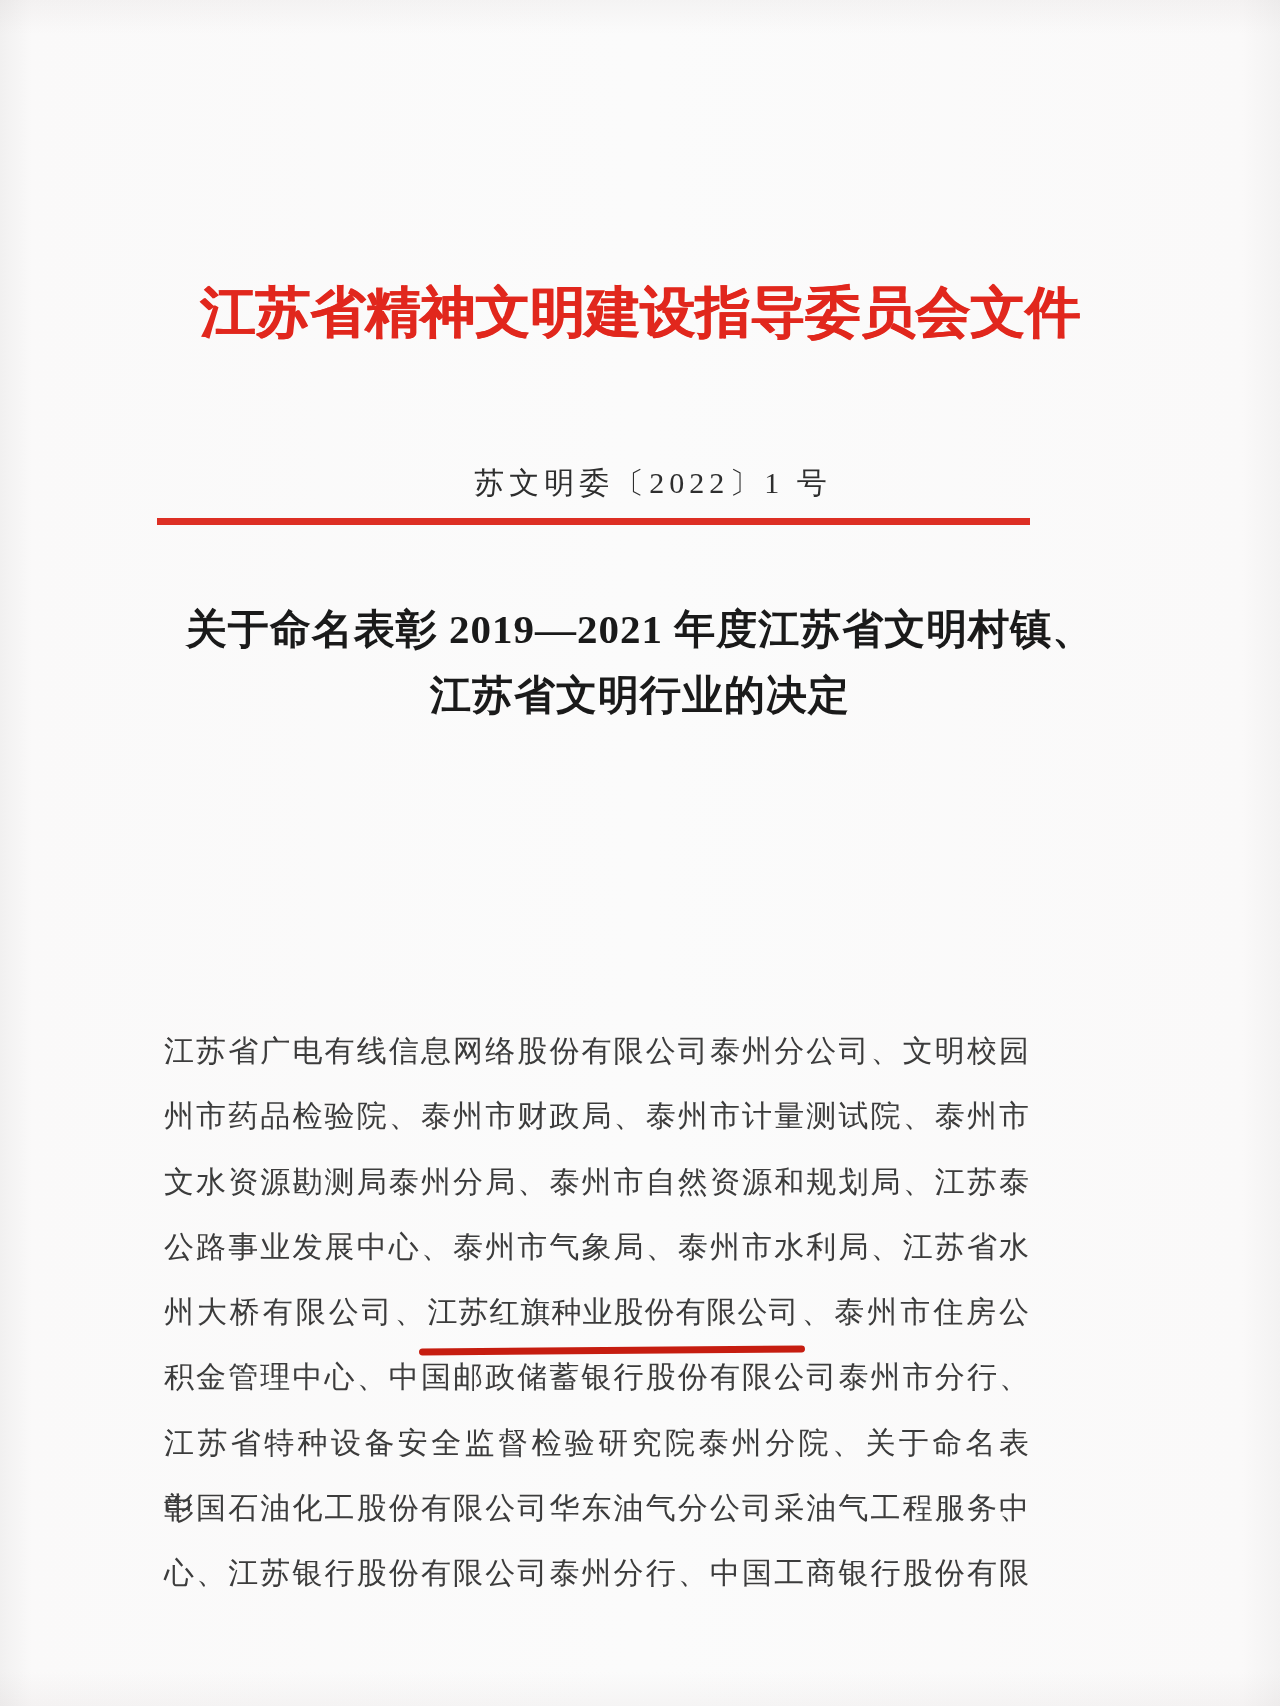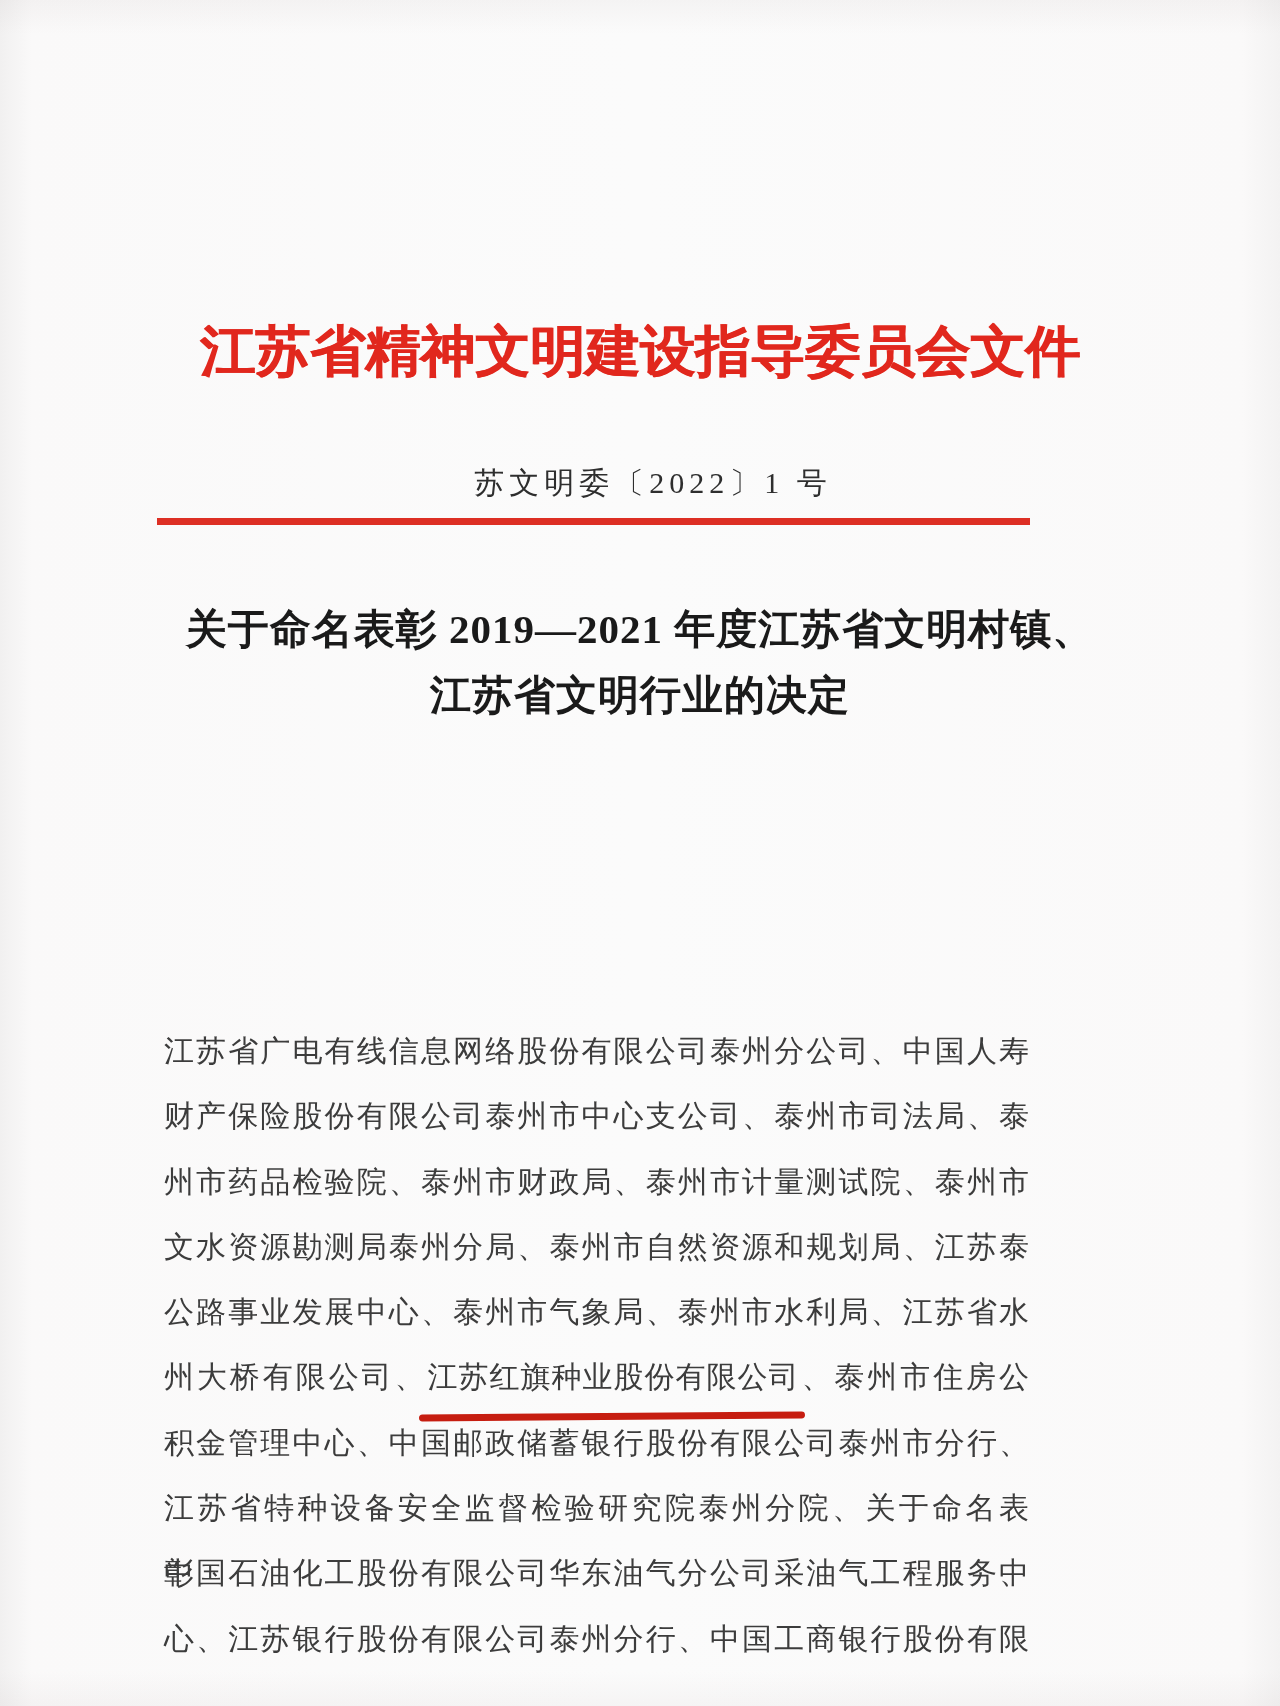--- a/index.html
+++ b/index.html
@@ -26,21 +26,20 @@
     top: 276px;
     left: 0;
     width: 100%;
     text-align: center;
     font-size: 55px;
     font-weight: bold;
     color: #e1271d;
     letter-spacing: 0px;
     text-shadow: 1px 0 0 #e1271d;
     white-space: nowrap;
-    margin-top: 39px;
   }
   .doc-number {
     position: absolute;
     top: 463px;
     left: 13px;
     width: 100%;
     text-align: center;
     font-size: 30px;
     color: #2e2e2e;
     letter-spacing: 5px;
@@ -106,22 +105,21 @@
   <div class="doc-number">苏文明委〔2022〕1 号</div>
 
   <div class="red-rule"></div>
 
   <div class="doc-title">
     <div>关于命名表彰 2019—2021 年度江苏省文明村镇、</div>
     <div>江苏省文明行业的决定</div>
   </div>
 
   <div class="body-text">
-    <div class="body-line">江苏省广电有线信息网络股份有限公司泰州分公司、中国人寿</div>
-    <div class="body-line">财产保险股份有限公司泰州市中心支公司、泰州市司法局、泰</div>
+    <div class="body-line">江苏省广电有线信息网络股份有限公司泰州分公司、文明校园</div>
     <div class="body-line">州市药品检验院、泰州市财政局、泰州市计量测试院、泰州市</div>
     <div class="body-line">文水资源勘测局泰州分局、泰州市自然资源和规划局、江苏泰</div>
     <div class="body-line">公路事业发展中心、泰州市气象局、泰州市水利局、江苏省水</div>
 
     <div class="body-line">
       <span>州大桥有限公司、</span><span class="hl"><span>江苏红旗种业股份有限公司</span><span class="hl-underline"></span></span><span>、泰州市住房公</span>
     </div>
 
     <div class="body-line">积金管理中心、中国邮政储蓄银行股份有限公司泰州市分行、</div>
     <div class="body-line">江苏省特种设备安全监督检验研究院泰州分院、关于命名表彰、</div>

